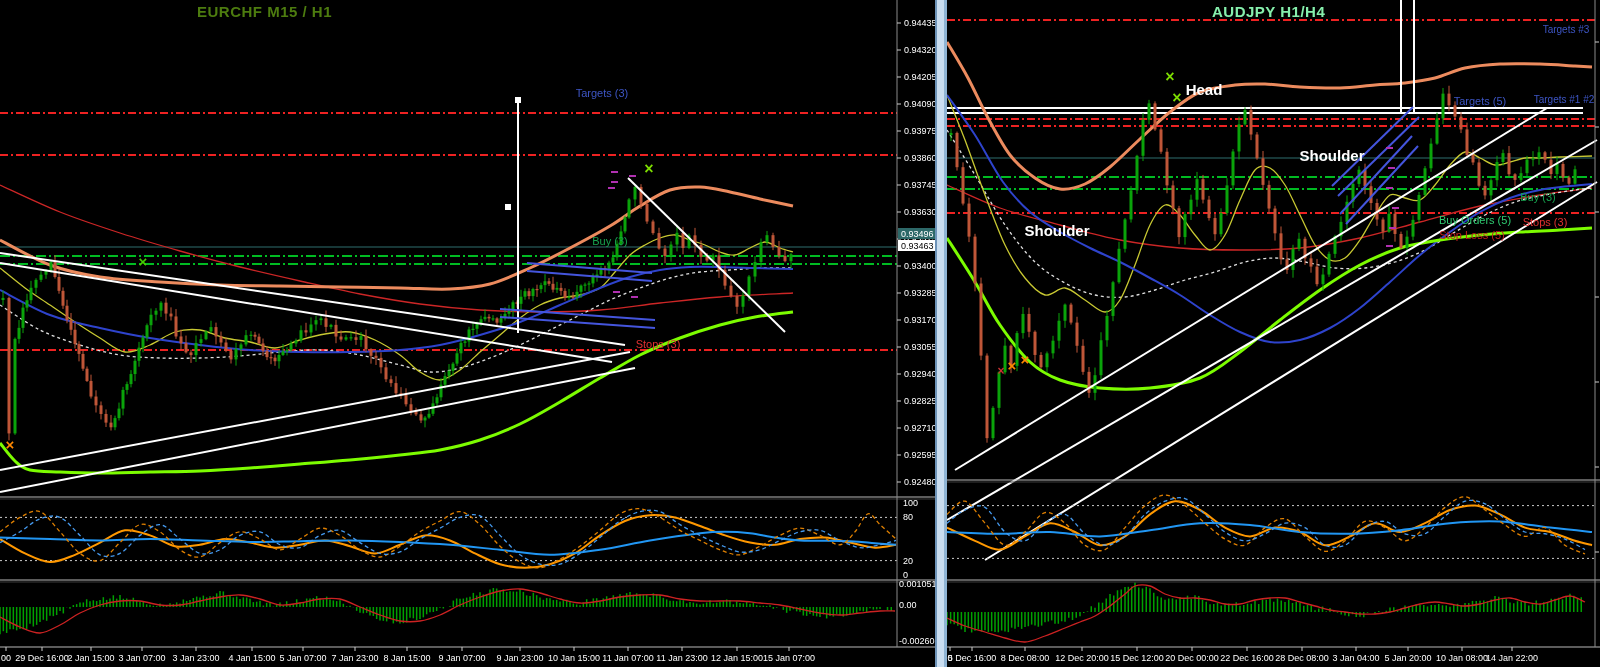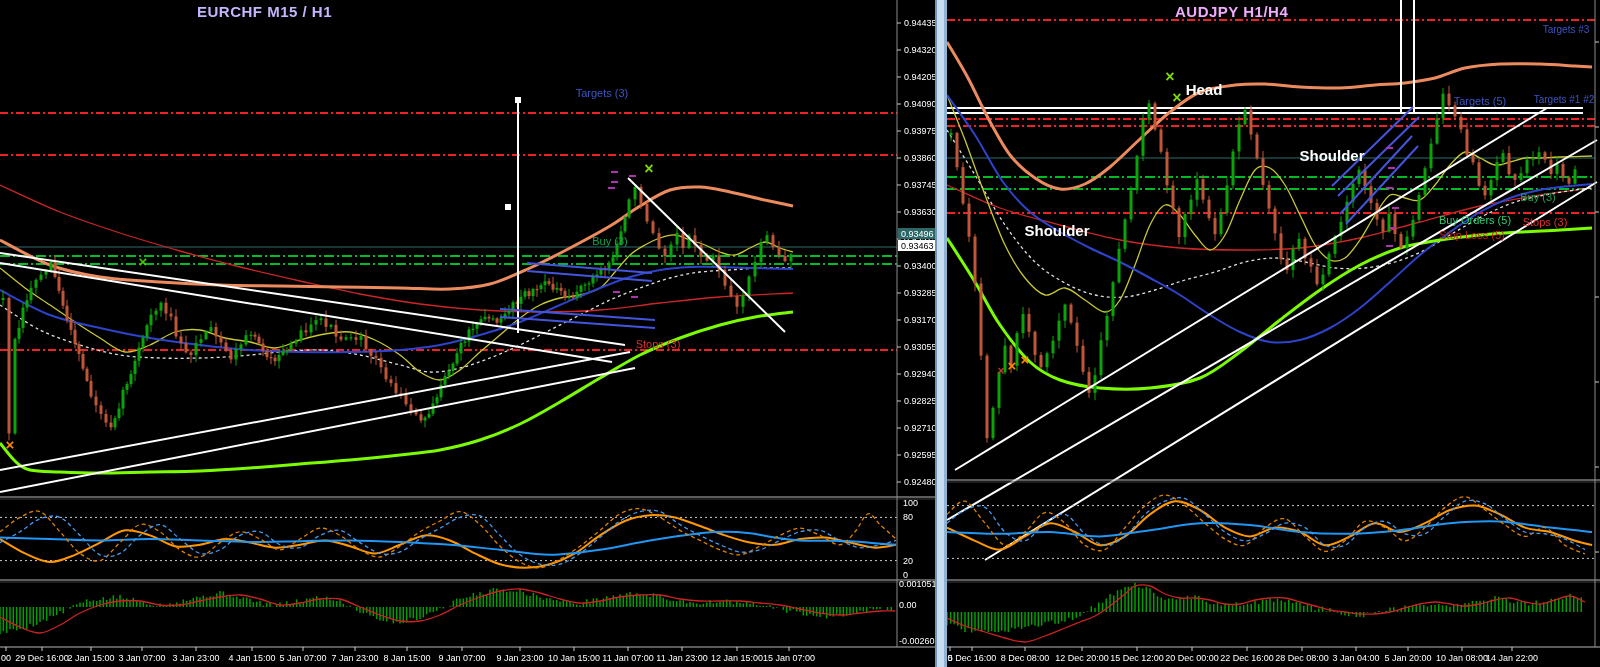--- a/index.html
+++ b/index.html
@@ -1250,15 +1250,15 @@
         <text x="1204" y="95" fill="#ffffff" font-size="15" font-weight="bold" text-anchor="middle">Head</text>
         <text x="1057" y="236" fill="#ffffff" font-size="15" font-weight="bold" text-anchor="middle">Shoulder</text>
         <text x="1332" y="161" fill="#ffffff" font-size="15" font-weight="bold" text-anchor="middle">Shoulder</text>
         <text x="1538" y="201" fill="#17a24e" font-size="11" text-anchor="middle">Buy (3)</text>
         <text x="1475" y="224" fill="#2ecc71" font-size="11" text-anchor="middle">Buy Orders (5)</text>
         <text x="1545" y="226" fill="#e03030" font-size="11" text-anchor="middle">Stops (3)</text>
         <text x="1472" y="239" fill="#c22020" font-size="11" text-anchor="middle">Stop Loss (5)</text>
       </g>
     </svg>
   <div id="divider" style="left: 935px; width: 12px; background: linear-gradient(90deg, rgb(109, 147, 184) 0px, rgb(109, 147, 184) 2px, rgb(201, 221, 240) 2px, rgb(201, 221, 240) 9px, rgb(143, 180, 212) 9px, rgb(143, 180, 212) 100%);"></div>
-  <div class="chart-title" id="title0" style="left: 197px; color: #c4b5fd;">EURCHF M15 / H1</div>
-  <div class="chart-title" id="title1" style="left: 1175px; color: #f0abfc;">AUDJPY H1/H4</div>
+  <div class="chart-title" id="title0" style="left: 197px; color: #4d7c0f;">EURCHF M15 / H1</div>
+  <div class="chart-title" id="title1" style="left: 1212px; color: #86efac;">AUDJPY H1/H4</div>
 </div>
 
 </body></html>

